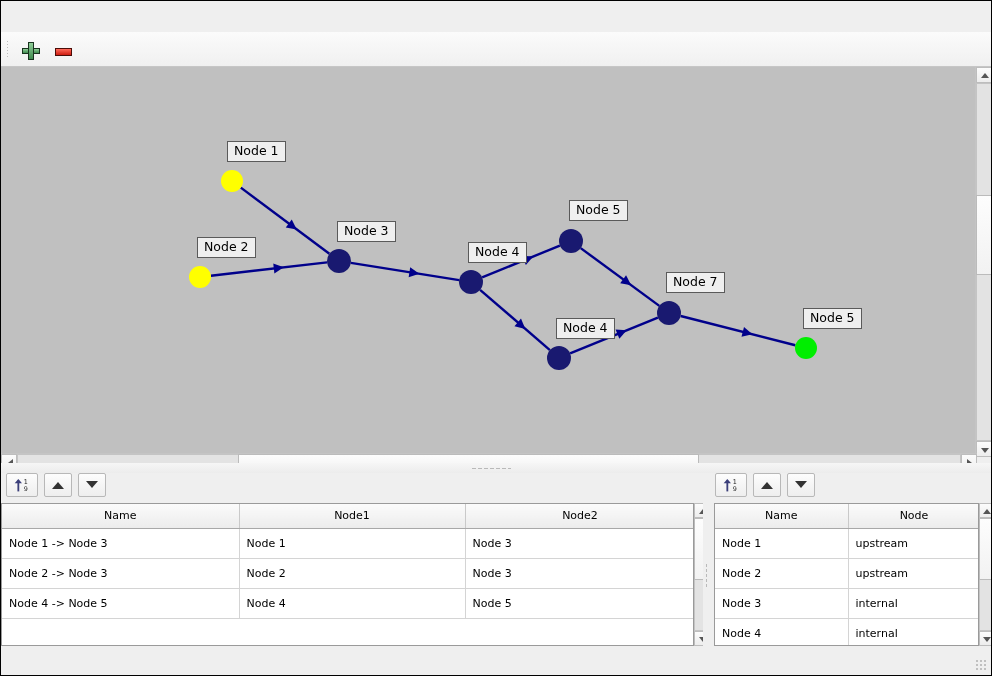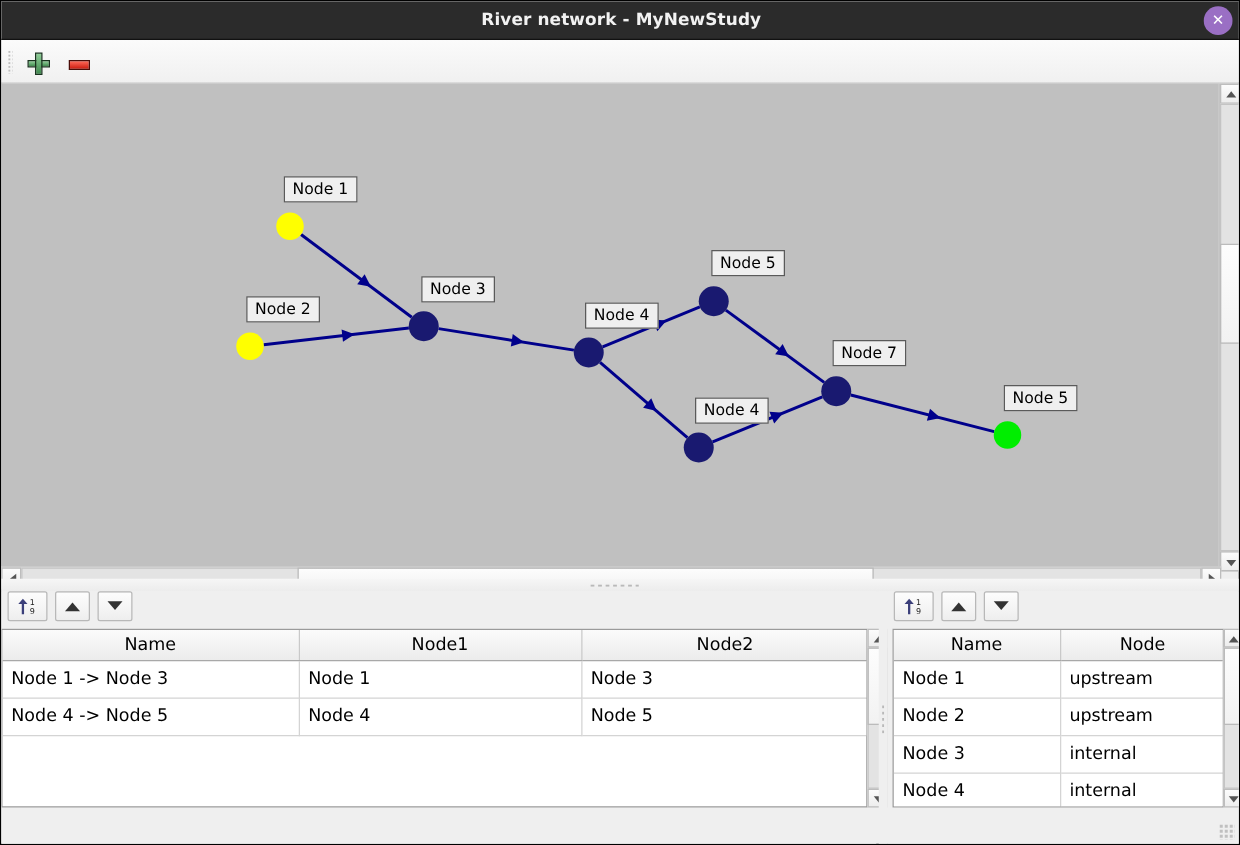--- a/index.html
+++ b/index.html
@@ -171,21 +171,21 @@
   .tbl-frame {
     position: absolute;
     background: #fff;
     border: 1px solid #9a9a9a;
     overflow: hidden;
   }
   table.grid {
     border-collapse: collapse;
     table-layout: fixed;
     width: 100%;
-    font-size: 14px;
+    font-size: 11px;
     color: #000;
   }
   table.grid th {
     height: 24px;
     background: linear-gradient(#fbfbfb, #ececec);
     border-right: 1px solid #c9c9c9;
     border-bottom: 1px solid #a8a8a8;
     font-weight: normal;
     text-align: center;
     padding: 0;
@@ -224,26 +224,20 @@
     width: 13px; height: 13px;
     background-image: radial-gradient(#c0c0c0 40%, transparent 41%);
     background-size: 4px 4px;
   }
 </style>
 </head>
 <body>
 
 <div id="app">
 
-  <div id="titlebar">
-    <div id="title-text">River network - MyNewStudy</div>
-    <div id="close-button">
-      <span class="x">✕</span>
-    </div>
-  </div>
 
   <div id="toolbar">
     <div class="tb-grip"></div>
     <div class="tb-btn" id="btn-add-node">
       <span class="plus-ico"><i class="h"></i><i class="v"></i></span>
     </div>
     <div class="tb-btn" id="btn-del-node">
       <span class="minus-ico"><i></i></span>
     </div>
   </div>
@@ -345,20 +339,25 @@
               <th>Node2</th>
             </tr>
           </thead>
         <tbody id="reaches-body">
             <tr>
               <td>Node 1 -&gt; Node 3</td>
               <td>Node 1</td>
               <td>Node 3</td>
             </tr>
             <tr>
+              <td>Node 2 -&gt; Node 3</td>
+              <td>Node 2</td>
+              <td>Node 3</td>
+            </tr>
+            <tr>
               <td>Node 4 -&gt; Node 5</td>
               <td>Node 4</td>
               <td>Node 5</td>
             </tr>
           </tbody>
       </table>
     </div>
 
     <div style="position:absolute;left:693px;top:30px;width:16px;height:143px;background:#e8e8e8;">
       <div class="sb-arrow" style="left:0;top:0;width:16px;height:15px;">

